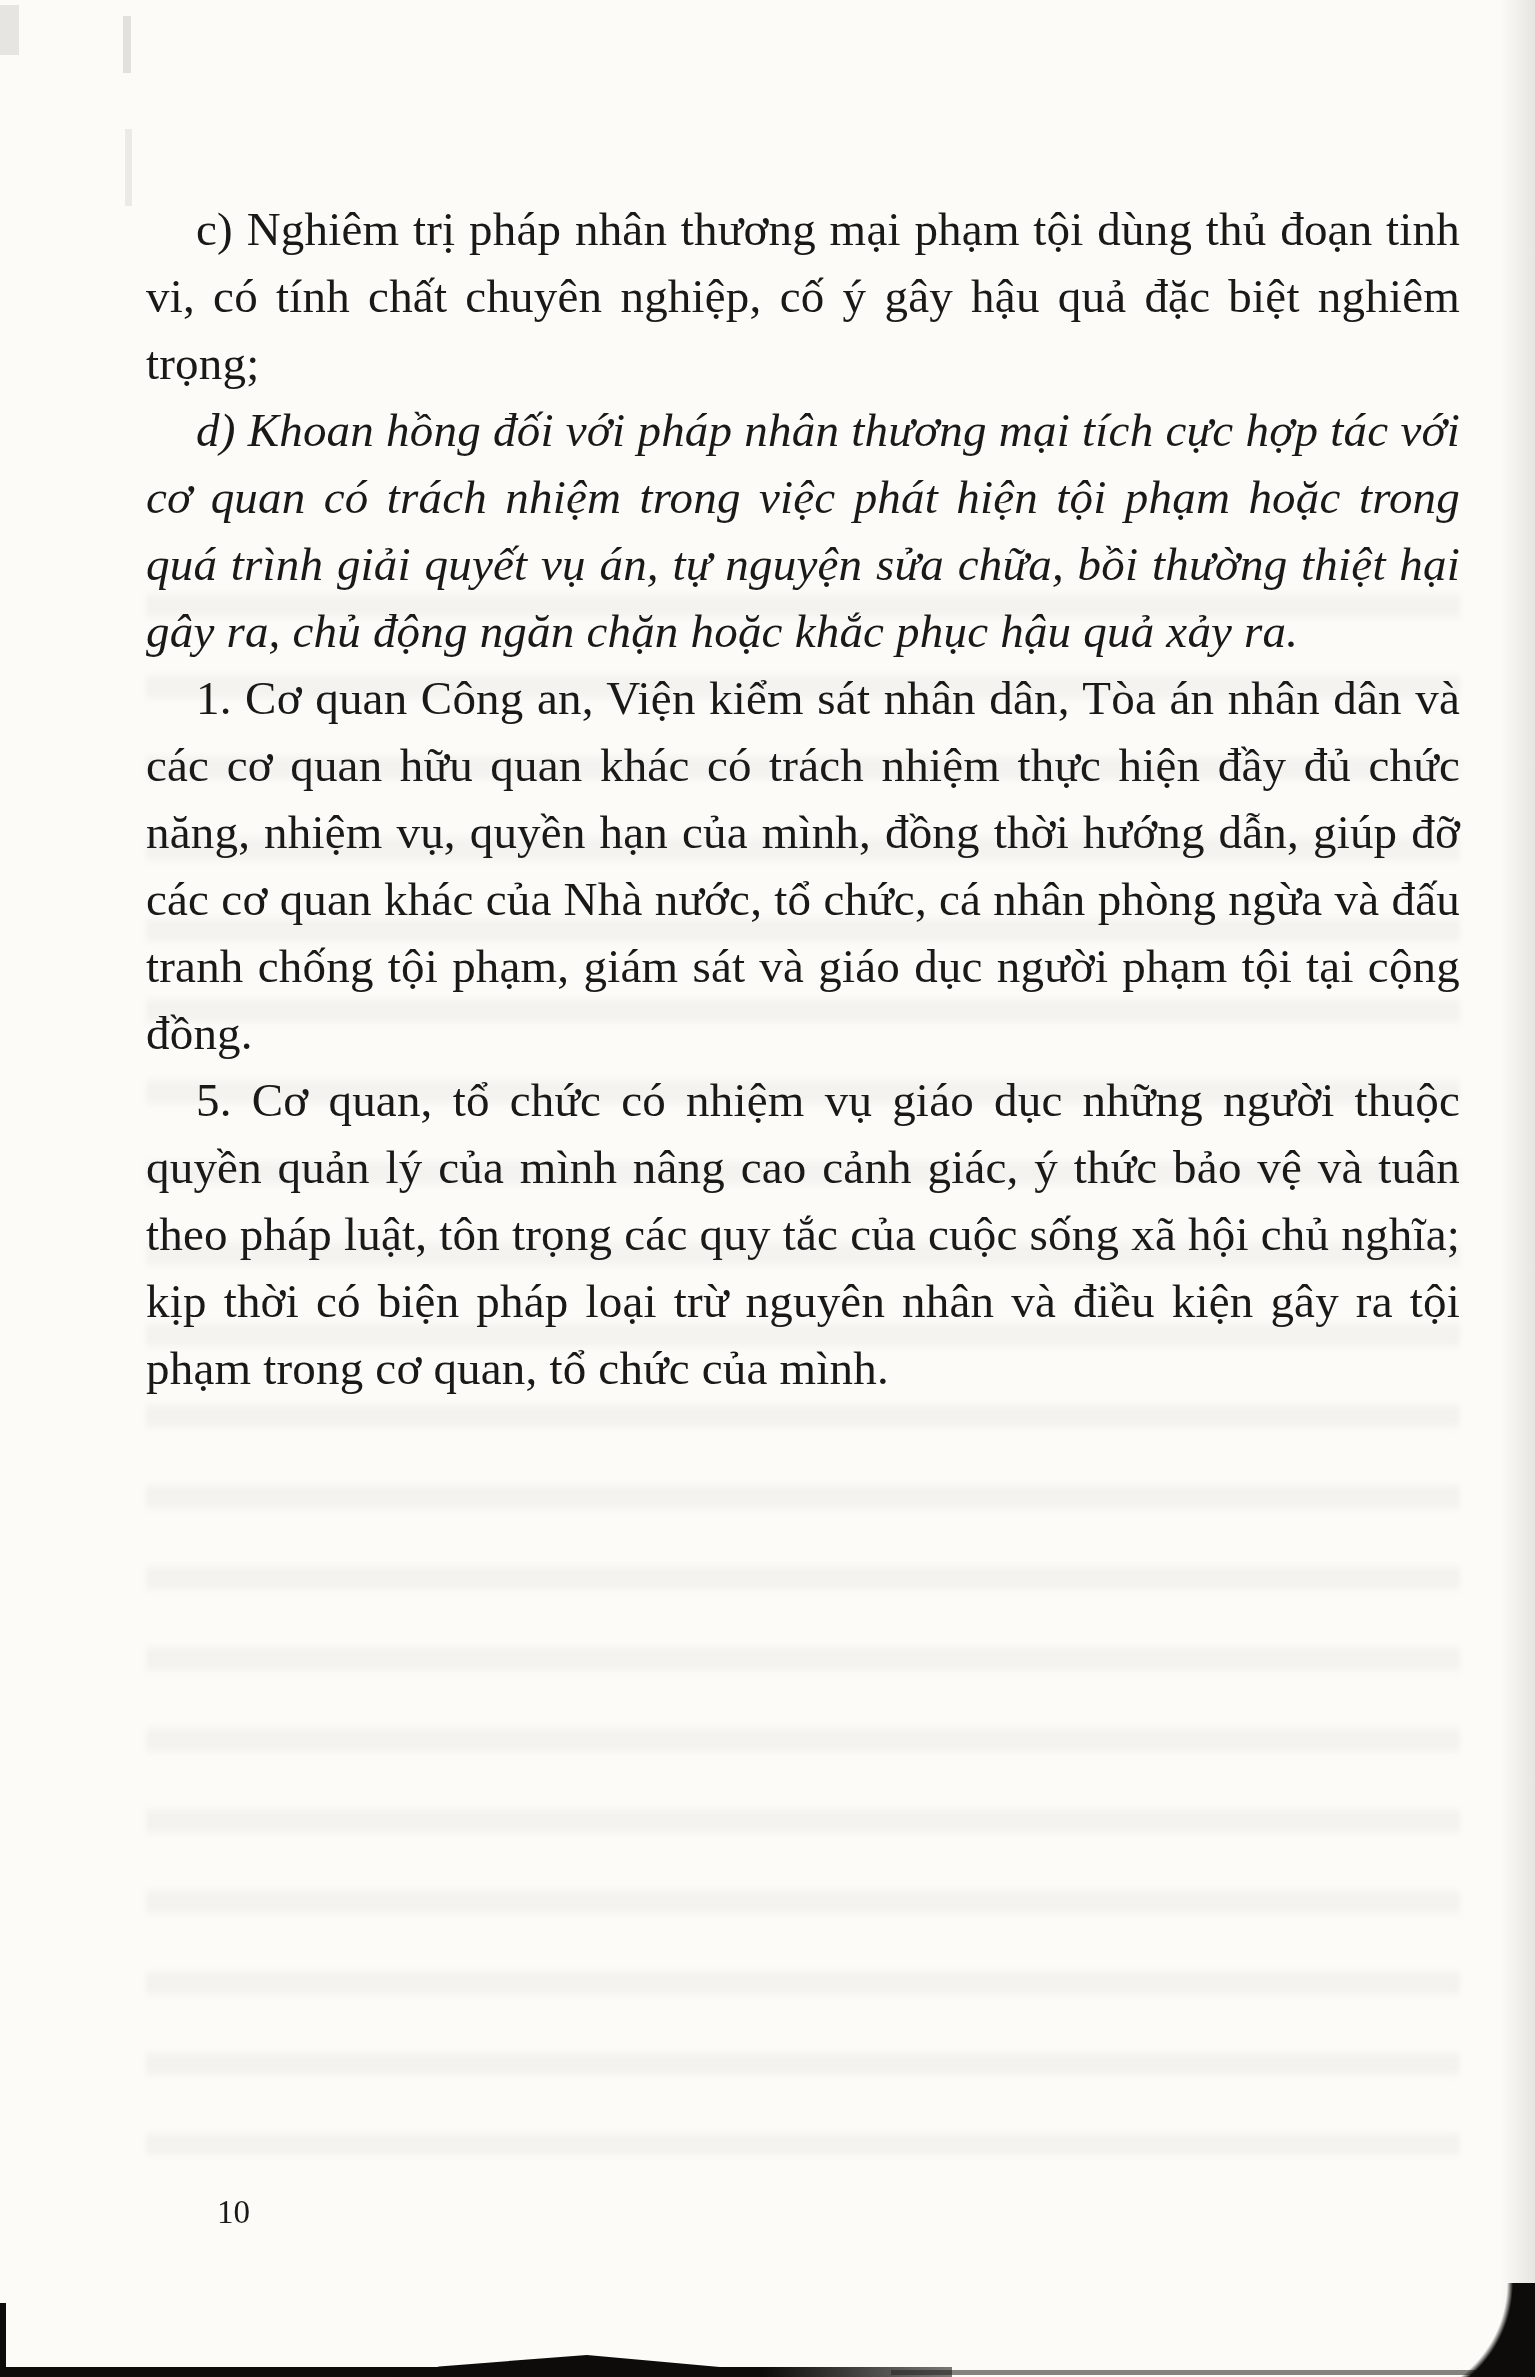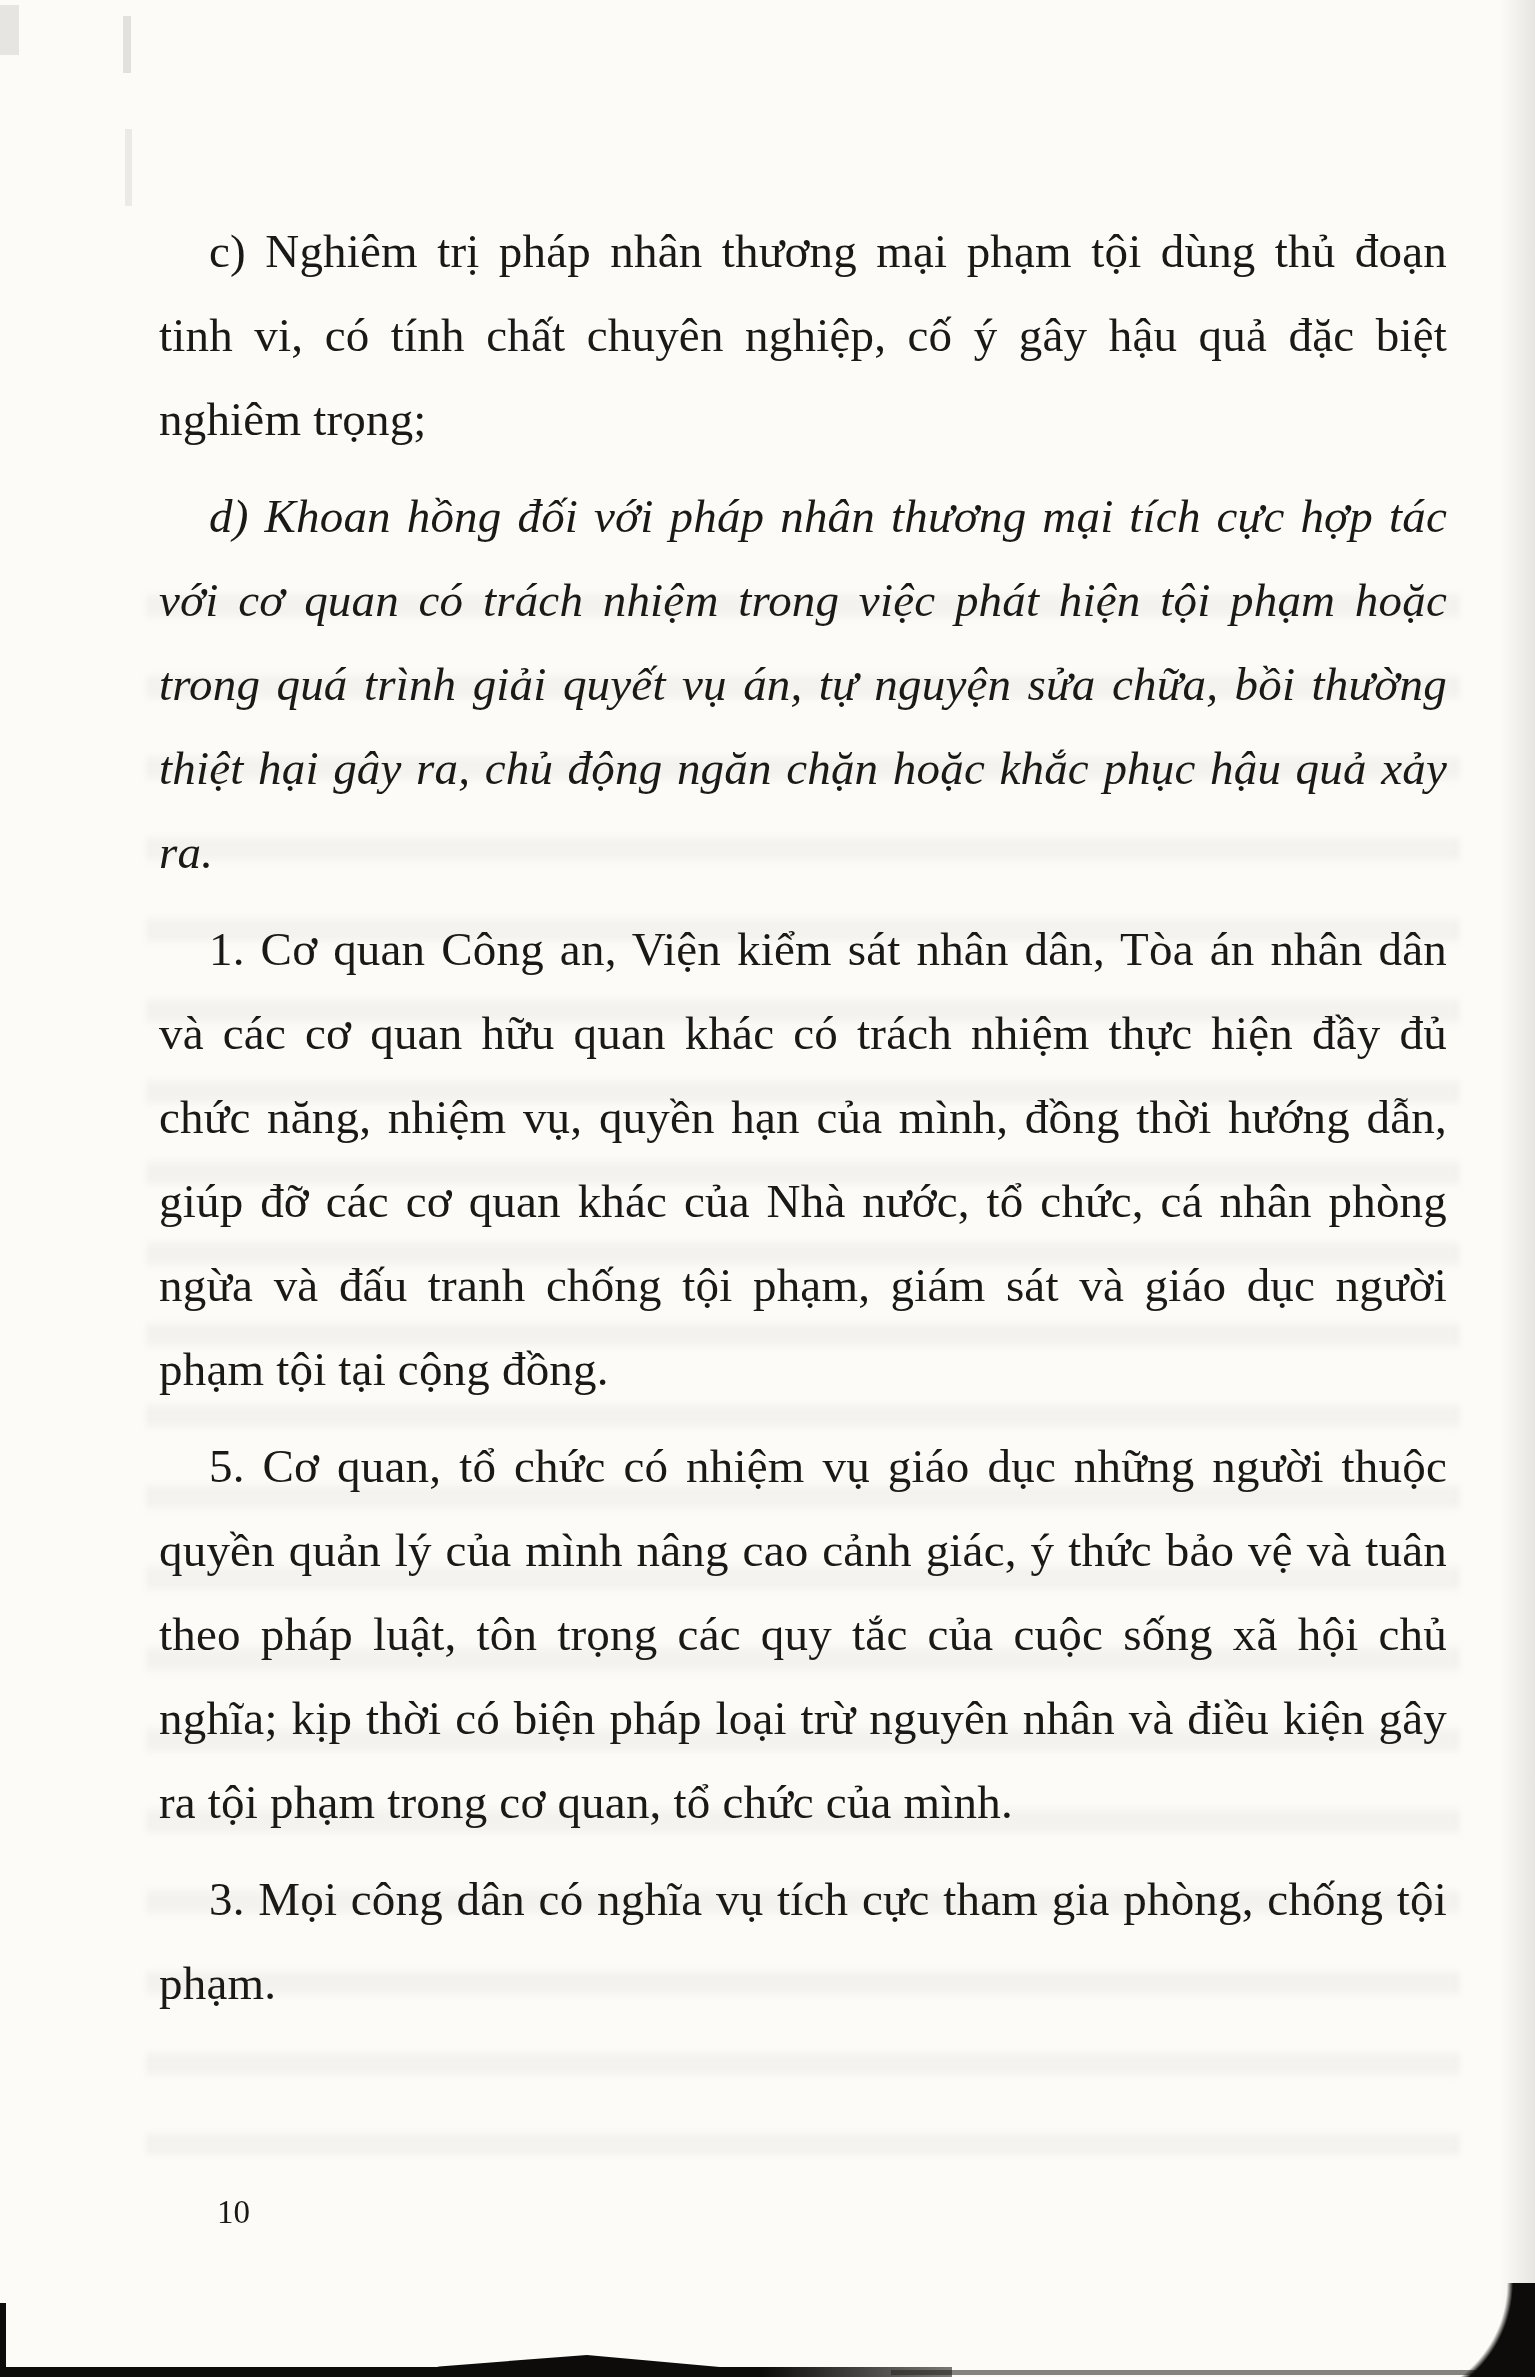--- a/index.html
+++ b/index.html
@@ -49,23 +49,23 @@
   .scan-mark-c { position:absolute; left:125px; top:129px; width:6.9px; height:77px;  background:rgba(40,38,35,0.08); }
 
   .text-block {
     position: absolute;
     left: 146px;
     top: 196px;
     width: 1314px;
     text-align: justify;
   }
   .para {
-    margin: 13px;
+    margin: 0;
     font-size: 47px;
-    line-height: 84px;
+    line-height: 67px;
     text-indent: 50px;
     letter-spacing: 0.2px;
   }
   .para.italic { font-style: italic; }
   .para.bold {
     font-weight: 700;
     word-spacing: 20.6px;
     margin-top: 13.7px;
     margin-bottom: 1.7px;
   }
@@ -121,21 +121,20 @@
   <div class="ghost-bleed"></div>
   <div class="scan-mark-a"></div>
   <div class="scan-mark-b"></div>
   <div class="scan-mark-c"></div>
 
   <div class="text-block">
       <p class="para normal">c) Nghiêm trị pháp nhân thương mại phạm tội dùng thủ đoạn tinh vi, có tính chất chuyên nghiệp, cố ý gây hậu quả đặc biệt nghiêm trọng;</p>
       <p class="para italic">d) Khoan hồng đối với pháp nhân thương mại tích cực hợp tác với cơ quan có trách nhiệm trong việc phát hiện tội phạm hoặc trong quá trình giải quyết vụ án, tự nguyện sửa chữa, bồi thường thiệt hại gây ra, chủ động ngăn chặn hoặc khắc phục hậu quả xảy ra.</p>
       <p class="para normal">1. Cơ quan Công an, Viện kiểm sát nhân dân, Tòa án nhân dân và các cơ quan hữu quan khác có trách nhiệm thực hiện đầy đủ chức năng, nhiệm vụ, quyền hạn của mình, đồng thời hướng dẫn, giúp đỡ các cơ quan khác của Nhà nước, tổ chức, cá nhân phòng ngừa và đấu tranh chống tội phạm, giám sát và giáo dục người phạm tội tại cộng đồng.</p>
       <p class="para normal">5. Cơ quan, tổ chức có nhiệm vụ giáo dục những người thuộc quyền quản lý của mình nâng cao cảnh giác, ý thức bảo vệ và tuân theo pháp luật, tôn trọng các quy tắc của cuộc sống xã hội chủ nghĩa; kịp thời có biện pháp loại trừ nguyên nhân và điều kiện gây ra tội phạm trong cơ quan, tổ chức của mình.</p>
-      <p class="para normal">3. Mọi công dân có nghĩa vụ tích cực tham gia phòng, chống tội phạm.</p>
     </div>
 
   <div class="page-number">10</div>
 
   <div class="band-main"></div>
   <div class="band-thin"></div>
   <div class="band-bump"></div>
   <div class="edge-left-sliver"></div>
   <div class="corner-br"></div>
 

